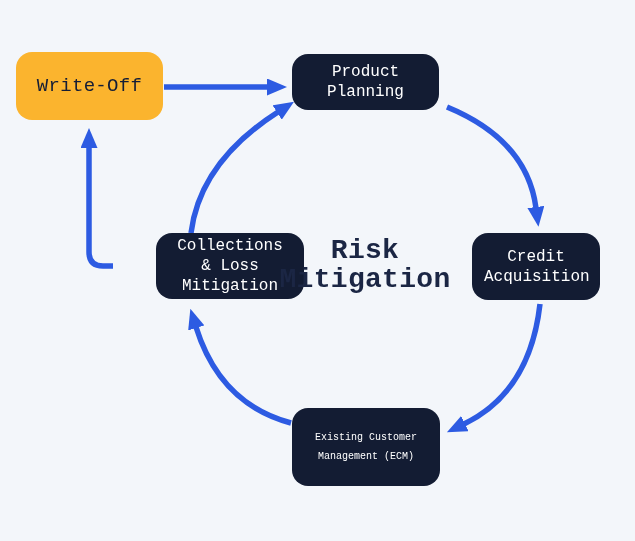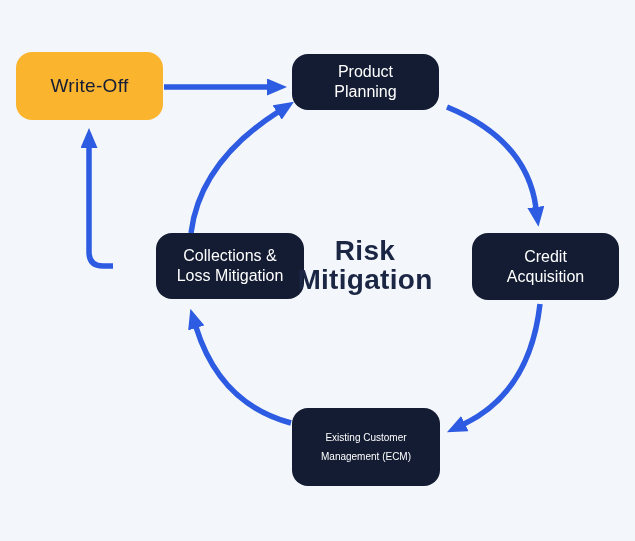--- a/index.html
+++ b/index.html
@@ -1,21 +1,21 @@
 <!DOCTYPE html>
 <html style="--bg: #F3F6FA; --node: #131C33; --node_text: #FFFFFF; --accent: #FBB42E; --accent_text: #141D36; --arrow: #2D5BE2; --title: #1B2644;"><head>
 <meta charset="utf-8">
 <style>
   html, body { margin: 0; padding: 0; }
   .canvas {
     position: relative;
     width: 635px;
     height: 541px;
     background: var(--bg, #F3F6FA);
-    font-family: Liberation Sans, sans-serif;
+    font-family: Liberation Mono, monospace;
     overflow: hidden;
   }
   svg.arrows {
     position: absolute;
     left: 0; top: 0;
     width: 635px; height: 541px;
   }
   svg.arrows path.edge {
     fill: none;
     stroke: var(--arrow, #2D5BE2);
@@ -42,21 +42,21 @@
   #write-off {
     left: 16px; top: 52px; width: 147px; height: 68px;
     background: var(--accent, #FBB42E);
     color: var(--accent_text, #141D36);
     font-size: 19px;
     letter-spacing: 0.3px;
   }
   #write-off .label { max-width: 140px; }
   #product-planning { left: 292px; top: 54px; width: 147px; height: 56px; }
   #product-planning .label { max-width: 92px; }
-  #credit-acquisition { left: 472px; top: 233px; width: 147px; height: 67px; }
+  #credit-acquisition { left: 472px; top: 233px; width: 128px; height: 67px; }
   #credit-acquisition .label { max-width: 104px; }
   #ecm { left: 292px; top: 408px; width: 148px; height: 78px; }
   #ecm .label { max-width: 114px; font-size: 10px; line-height: 19px; }
   #collections { left: 112px; top: 233px; width: 148px; height: 66px; margin-left: 44px; }
   #collections .label { max-width: 122px; }
   .title {
     position: absolute;
     left: 255px; top: 236px; width: 220px;
     text-align: center;
     color: var(--title, #1B2644);

